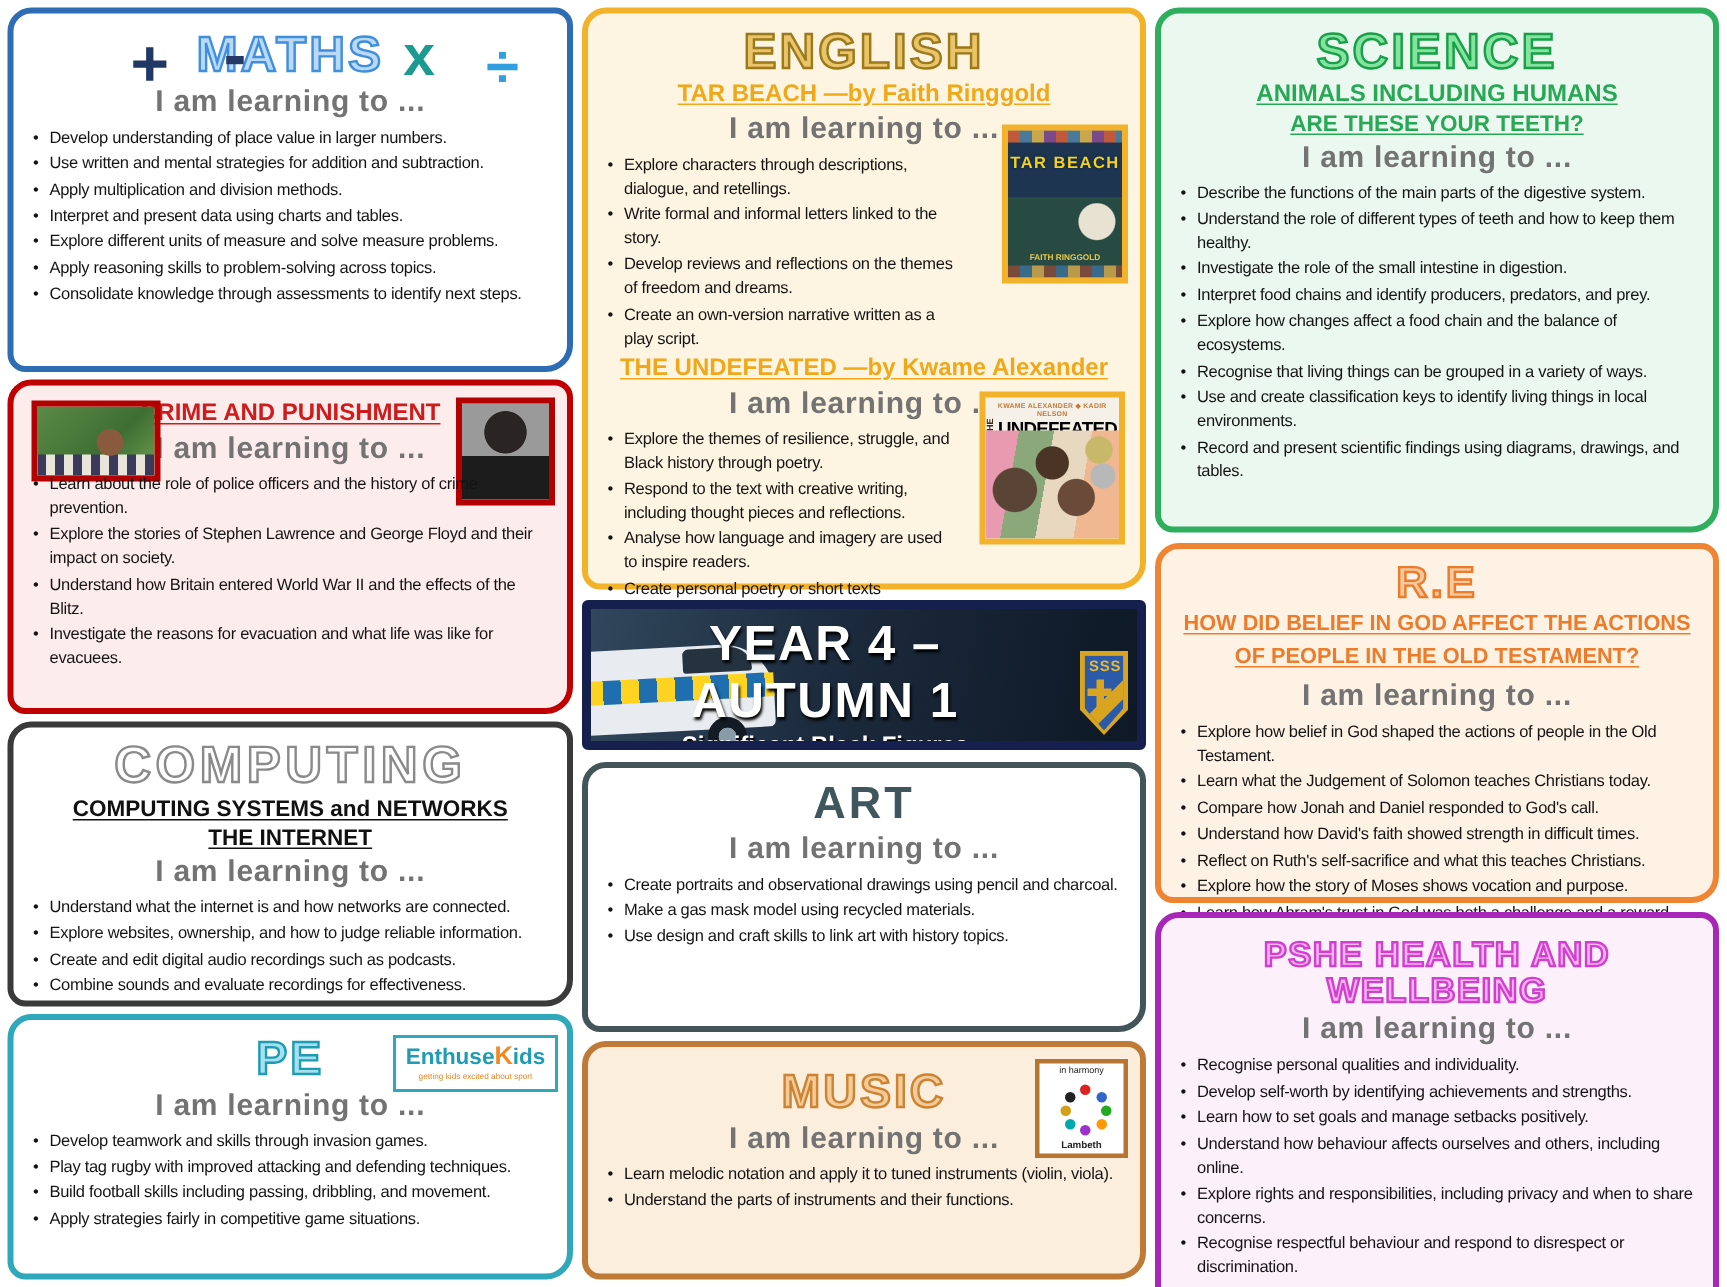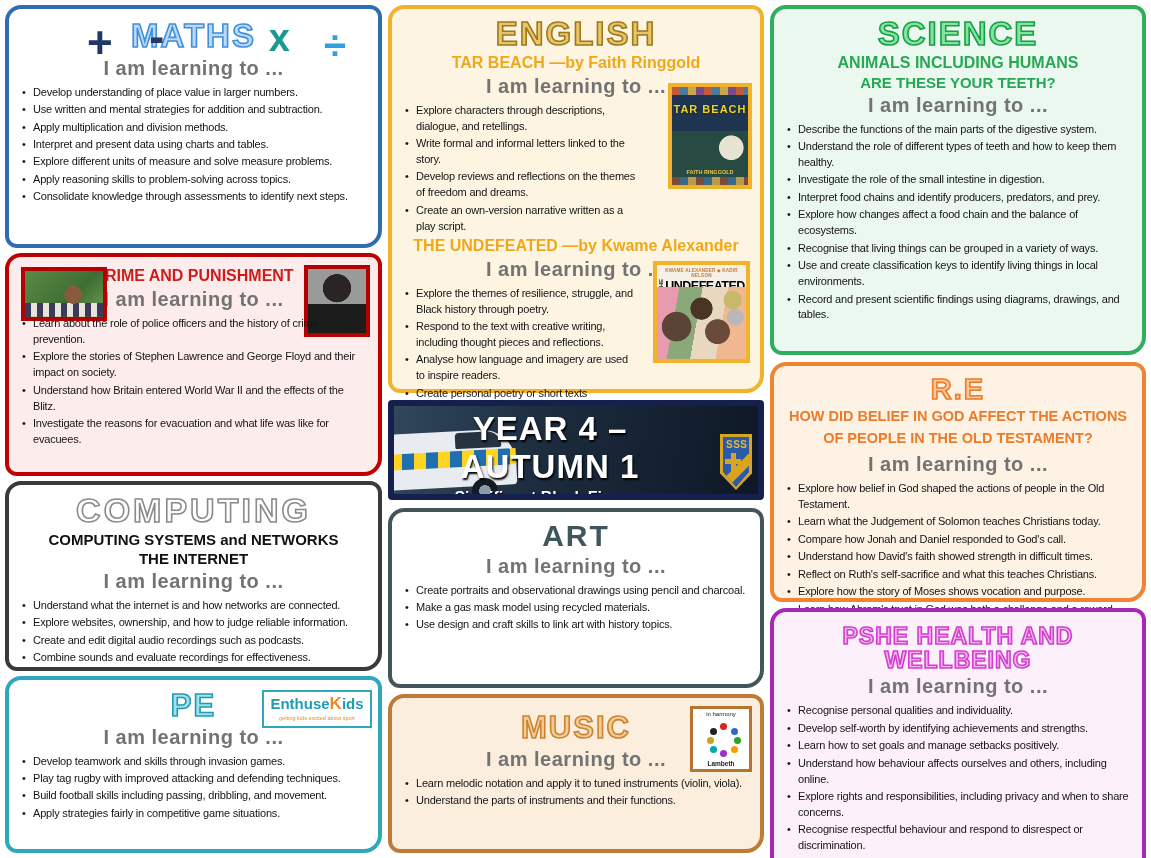--- a/index.html
+++ b/index.html
@@ -5,21 +5,21 @@
   * { margin:0; padding:0; box-sizing:border-box; }
   html,body { width:1151px; height:858px; }
   body { background:#ffffff; font-family:"Liberation Sans", sans-serif; position:relative; overflow:hidden; }
 
   .canvas { position:absolute; inset:0; width:1151px; height:858px; }
 
   
   .card { position:absolute; background:#fff; border:4px solid #333; border-radius:16px 12px 18px 12px; padding:8px 12px; }
   .title { text-align:center; font-weight:bold; letter-spacing:2px; line-height:1.05; }
   .outline { -webkit-text-stroke:1.6px var(--stroke); color:var(--fill); }
-  .subhead { display:block; text-align:center; font-weight:bold; font-size:15px; text-underline-offset:2px; margin-top:2px; }
+  .subhead { display:block; text-align:center; font-weight:bold; font-size:15px; text-decoration:underline; text-underline-offset:2px; margin-top:2px; }
   .learning { text-align:center; font-weight:bold; font-size:20px; color:#737373; margin:3px 0 5px; letter-spacing:0.5px; }
   ul.bullets { list-style:none; font-size:11px; line-height:1.45; color:#141414; letter-spacing:-0.2px; }
   ul.bullets li { position:relative; padding-left:12px; margin-bottom:1.5px; }
   ul.bullets li::before { content:"•"; position:absolute; left:1px; top:0; }
 
   
   .maths { left:5px; top:5px; width:377px; height:243px; border-color:#2e6db4; }
   .maths .title { font-size:33px; --fill:#b9d9f6; --stroke:#3f8fdc; margin-top:2px; }
   .m-icon { position:absolute; font-weight:900; line-height:1; }
   .m-plus   { left:78px;  top:12px; font-size:44px; color:#1f3864; }

